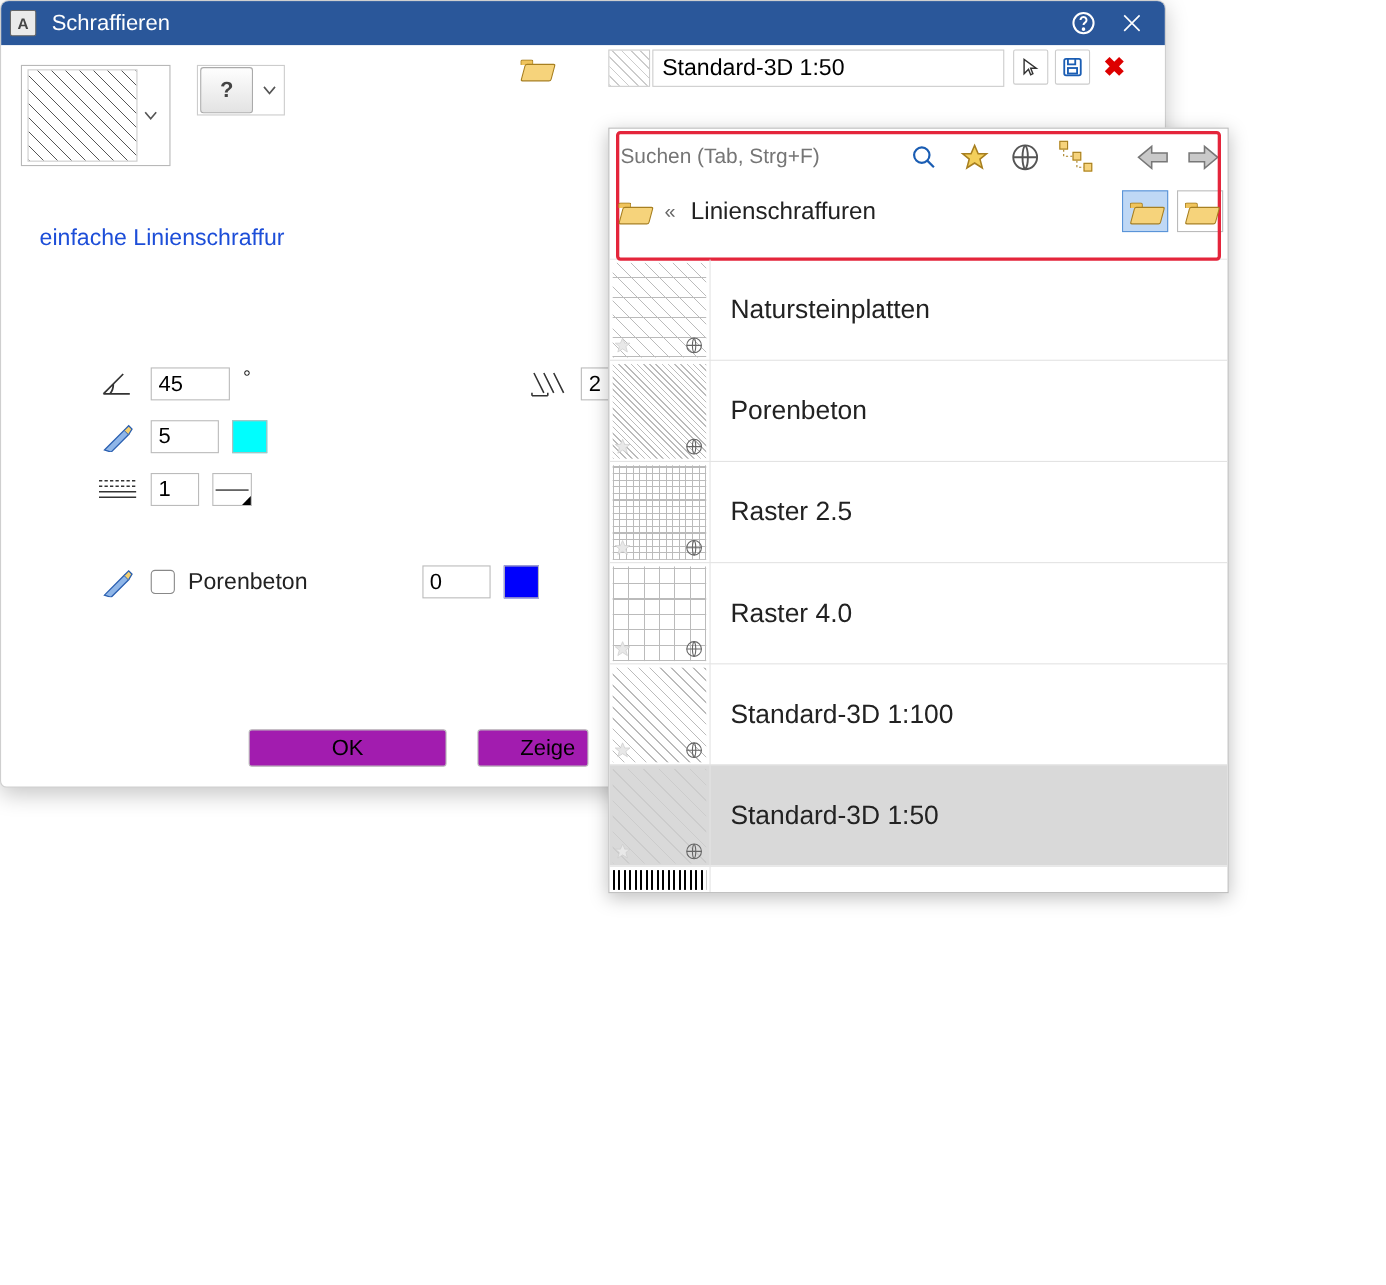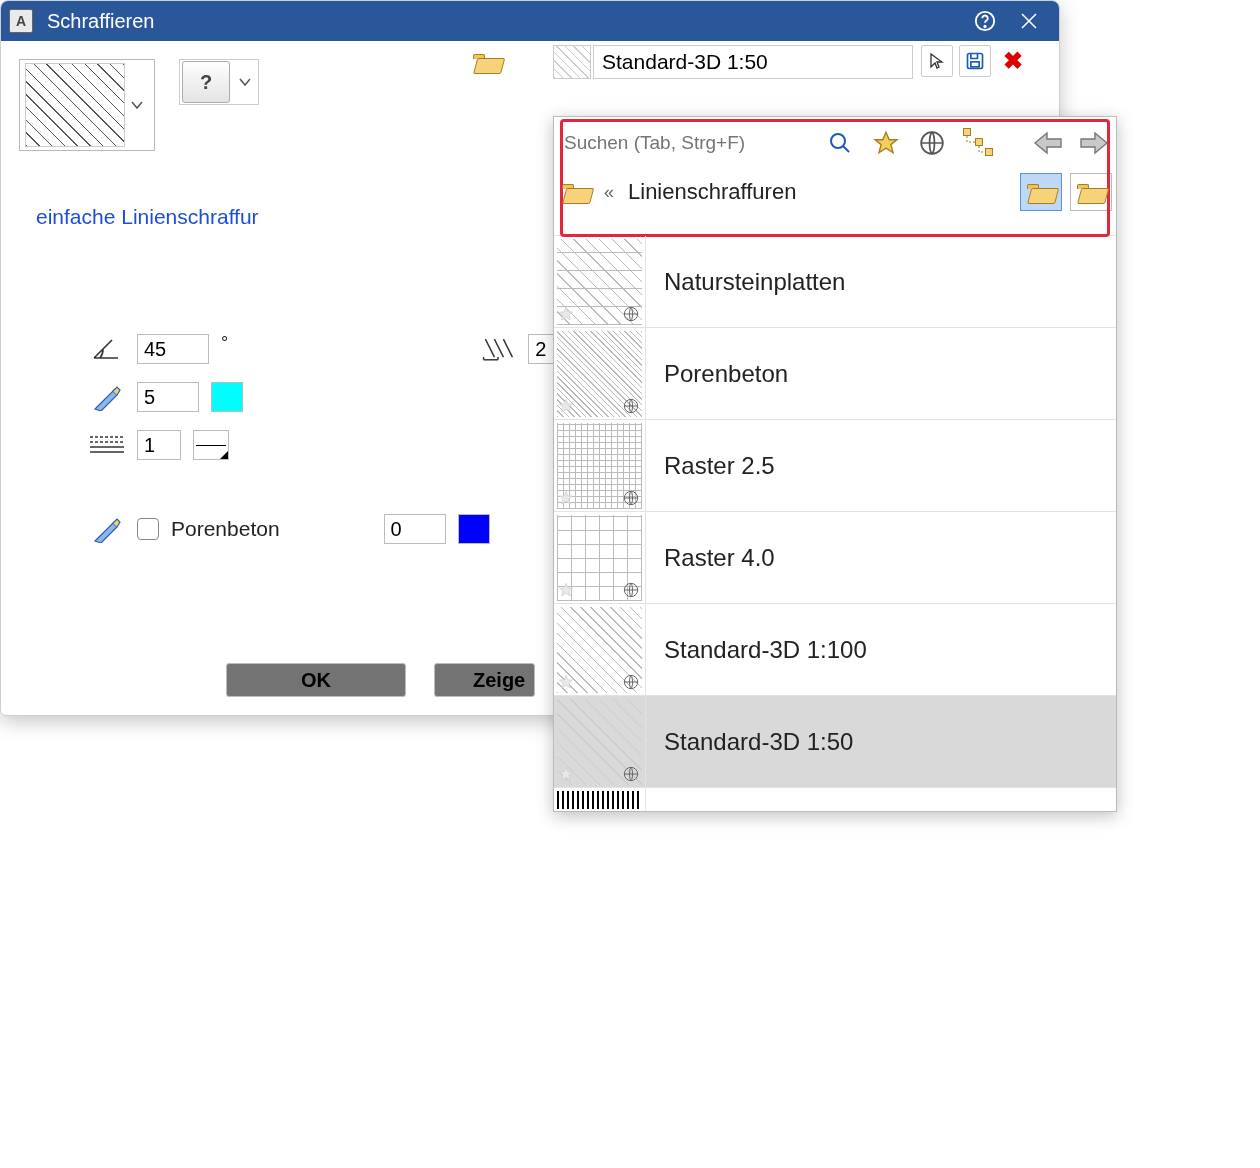--- a/index.html
+++ b/index.html
@@ -141,24 +141,23 @@
   .line-swatch { width:36px; height:30px; border:1px solid #bbb; background:#fff; display:inline-flex; align-items:center; position:relative;}
   .line-swatch::after{content:""; position:absolute; left:2px; right:2px; top:50%; border-top:1px solid #000;}
   .line-swatch .corner{ position:absolute; right:0; bottom:0; width:0;height:0;border-left:8px solid transparent;border-bottom:8px solid #000;}
   .param-row2 { margin-left:240px; display:flex; align-items:center; gap:12px;}
   .checkbox-mock{ width:22px; height:22px; border:1px solid #888; border-radius:4px; background:#fff;}
   .color-swatch-blue{ width:32px; height:30px; background:#0000fd; border:1px solid #bbb;}
   .dialog-buttons{
     position:absolute; left:225px; bottom:18px; display:flex; gap:28px;
   }
   .dlg-btn{
-    width:180px; height:34px; border:1px solid #bbb; background:#737373; font-size:20px;
+    width:180px; height:34px; border:1px solid #bbb; background:#a21caf; font-size:20px;
     display:inline-flex; align-items:center; justify-content:center; border-radius:3px;
     font-family:inherit;
-    font-weight:bold;
   }
   .dlg-btn.cut{ width:101px; justify-content:flex-start; padding-left:38px; overflow:hidden; white-space:nowrap;}
 
   
   .dropdown-panel {
     position:absolute;
     left:553px; top:116px;
     width:564px;
     background:#fff;
     border:1px solid #bbb;

